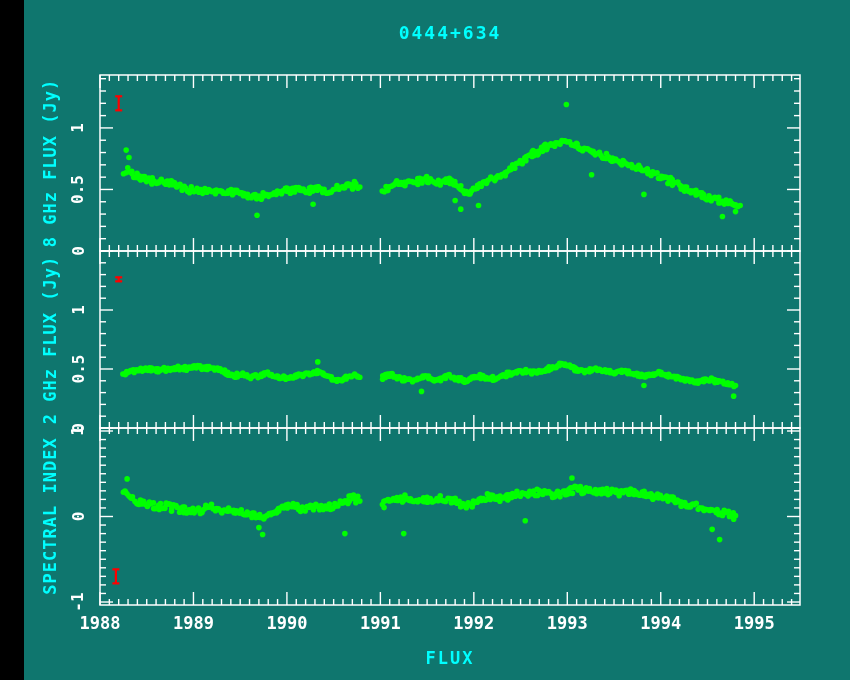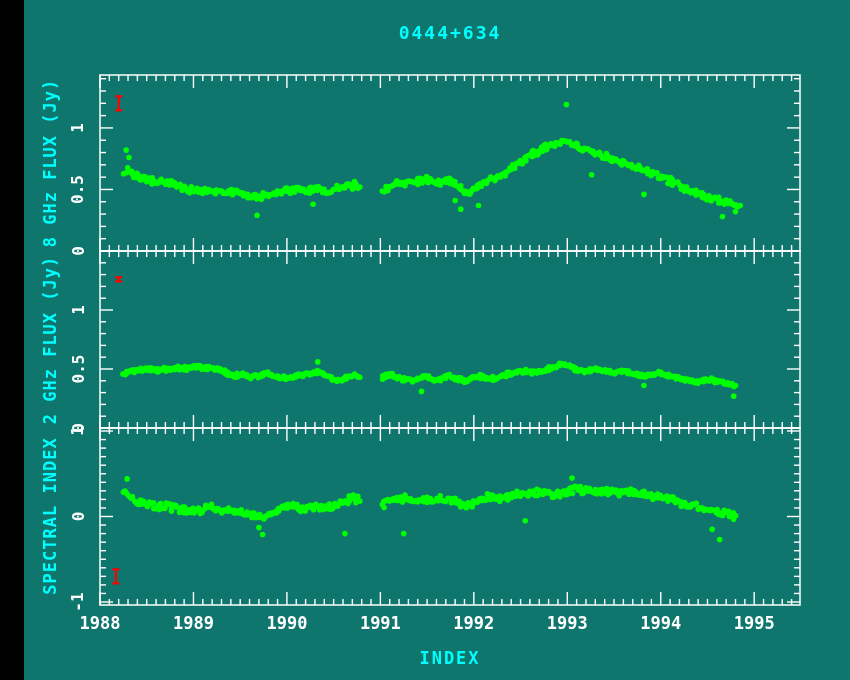--- a/index.html
+++ b/index.html
@@ -2017,14 +2017,14 @@
         <text x="76" y="629" class="xtick" text-anchor="middle">1988</text>
         <text x="169.45794392523354" y="629" class="xtick" text-anchor="middle">1989</text>
         <text x="262.9158878504671" y="629" class="xtick" text-anchor="middle">1990</text>
         <text x="356.37383177570064" y="629" class="xtick" text-anchor="middle">1991</text>
         <text x="449.83177570093414" y="629" class="xtick" text-anchor="middle">1992</text>
         <text x="543.2897196261677" y="629" class="xtick" text-anchor="middle">1993</text>
         <text x="636.7476635514013" y="629" class="xtick" text-anchor="middle">1994</text>
         <text x="730.2056074766348" y="629" class="xtick" text-anchor="middle">1995</text>
       </g>
     </svg>
-  <div id="x-axis-title">INDEX</div>
+  <div id="x-axis-title">FLUX</div>
 </div>
 
 </body></html>

